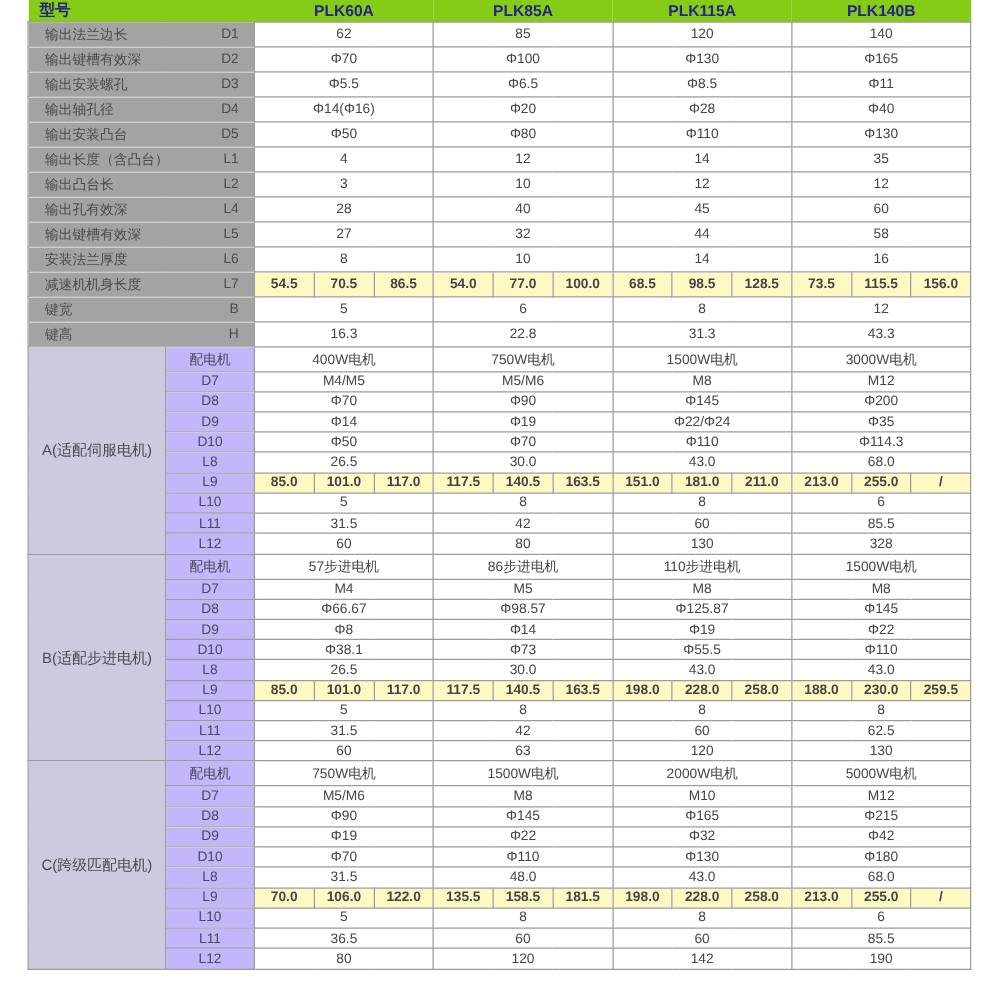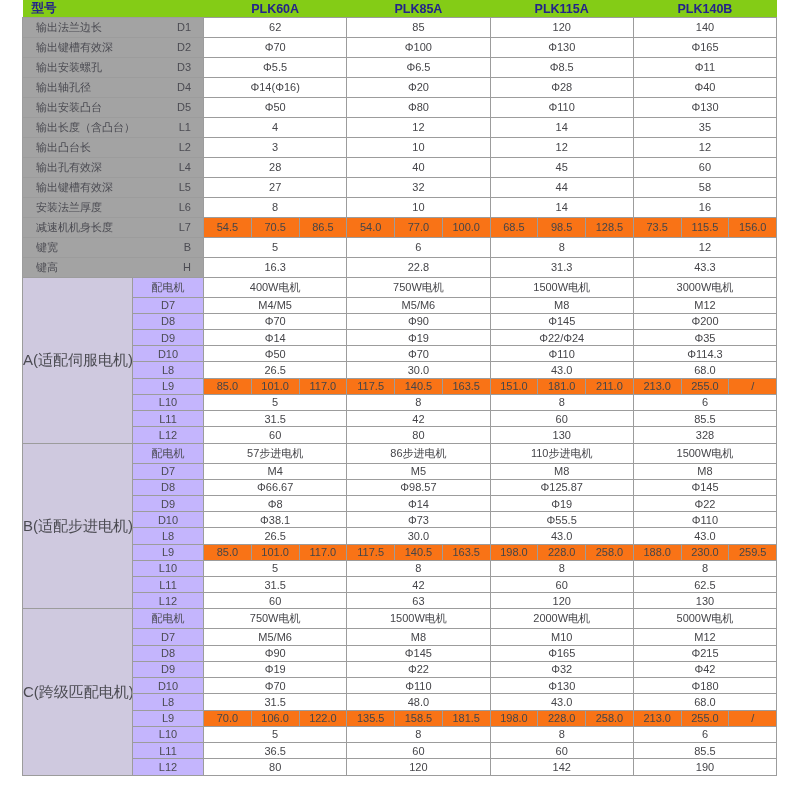--- a/index.html
+++ b/index.html
@@ -6,24 +6,24 @@
   body{width:800px;height:800px;position:relative;font-family:"Liberation Sans","DejaVu Sans",sans-serif;}
   .wrap{position:absolute;left:22px;top:0;}
   table.spec{border-collapse:collapse;table-layout:fixed;width:754px;height:776px;}
   thead th{border:none;background:#84cc16;font-weight:bold;color:#23238b;font-size:12.5px;padding:0;height:16px;vertical-align:middle;}
   thead th.mlabel{text-align:left;padding-left:9px;}
   td{border:1px solid #9c9c9c;font-size:11px;color:#454549;text-align:center;vertical-align:middle;padding:0;overflow:hidden;white-space:nowrap;}
   td.lab{background:#a3a3a3;}
   .lab-inner{display:flex;justify-content:space-between;align-items:center;padding:0 12px 0 13px;}
   .lab-text{color:#4b4b52;}
   .lab-code{color:#4b4b52;}
-  td.sec{background:#cfc9df;font-size:15px;color:#4b4b52;}
+  td.sec{background:#cfc9df;font-size:12px;color:#4b4b52;}
   td.code{background:#c4b5fd;color:#4b4b52;}
   td.val{background:#ffffff;}
-  td.sub{background:#f97316;}
+  td.sub{background:#fef9c3;font-weight:bold;}
 </style>
 </head>
 <body>
 
 <div class="wrap">
   <table class="spec">
     <colgroup>
       <col style="width:110px">
       <col style="width:71px">
       <col style="width:47.75px">

